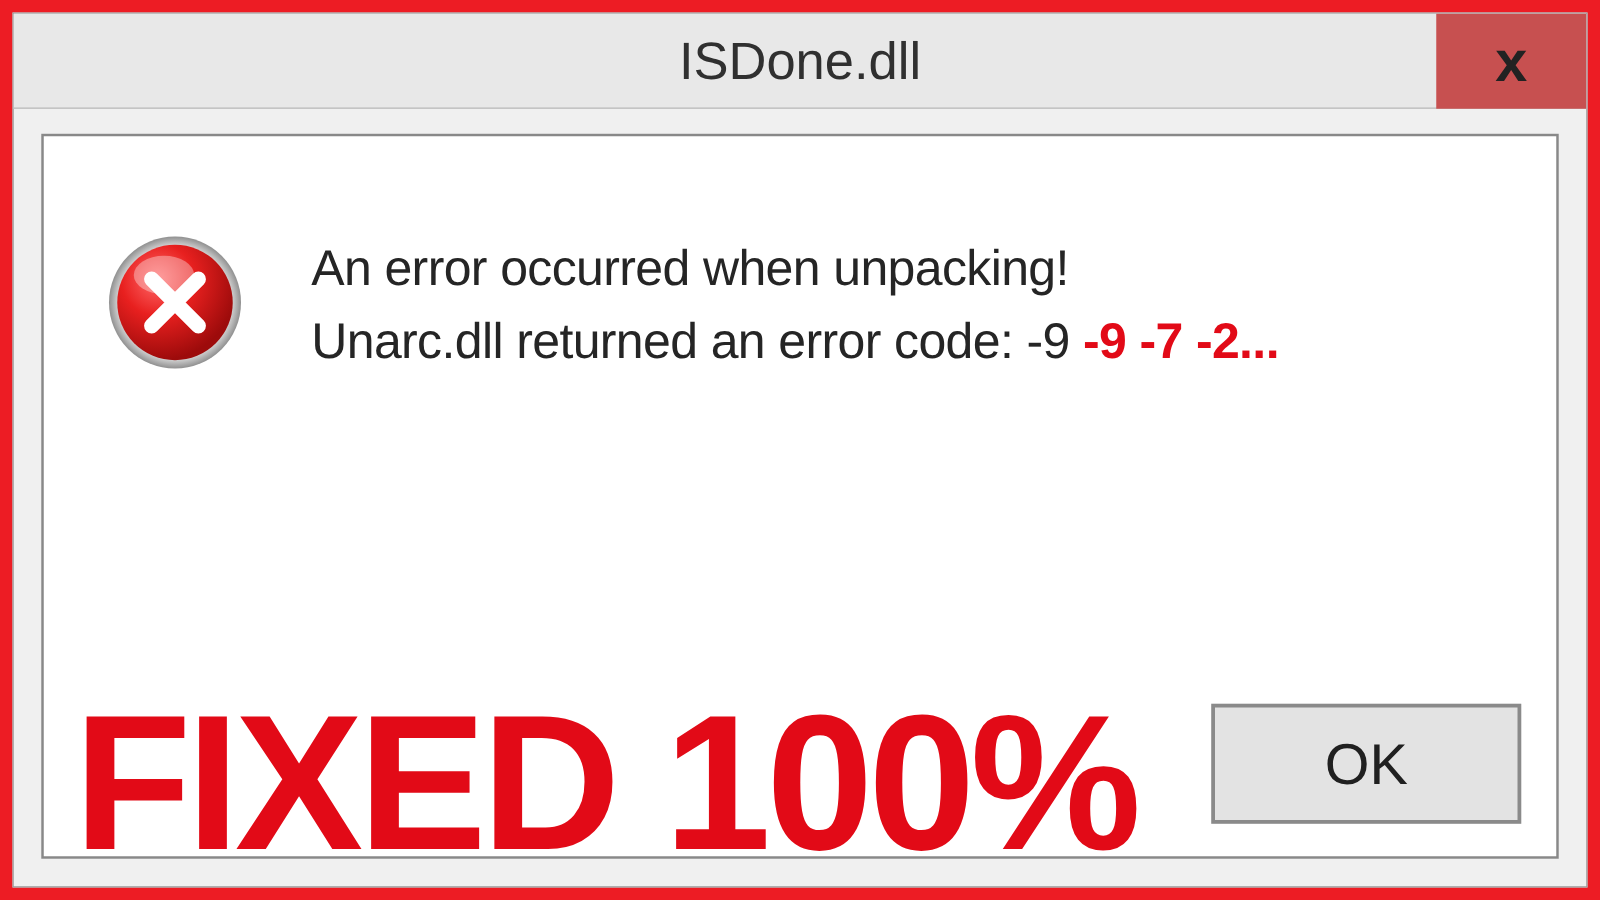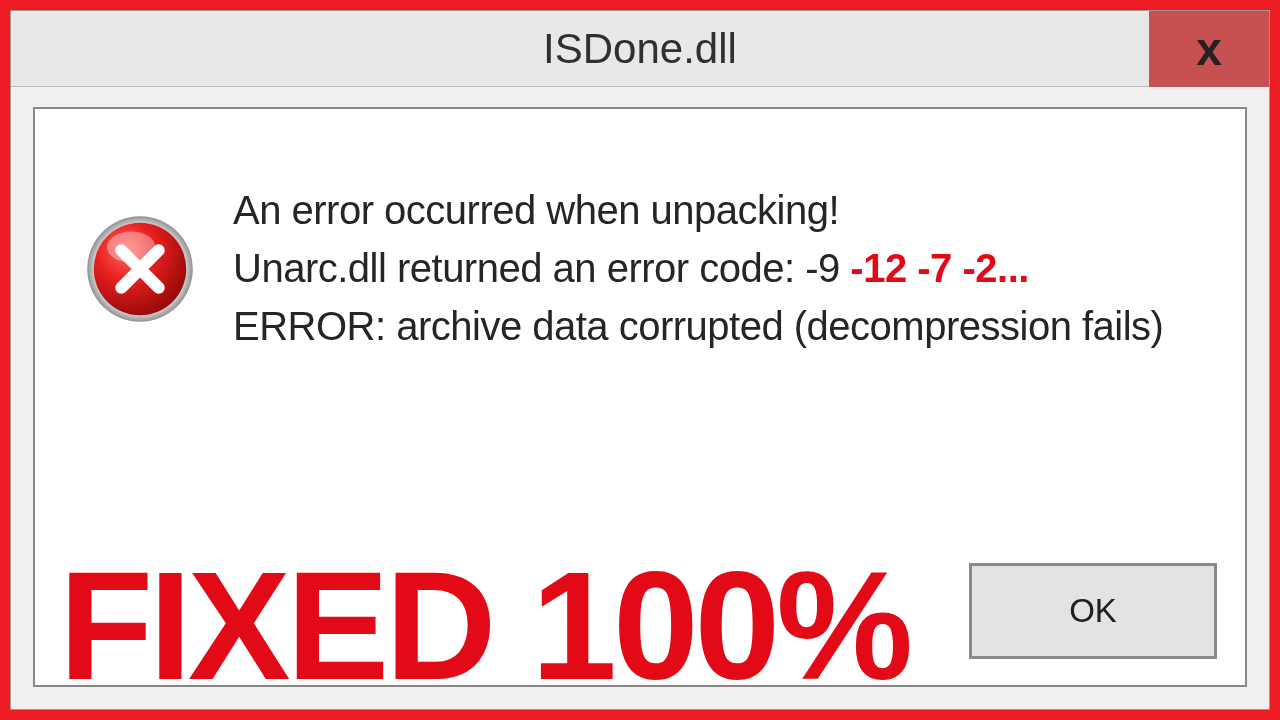--- a/index.html
+++ b/index.html
@@ -64,22 +64,22 @@
       background: #fff;
       border: 2px solid #888;
       flex: 1;
       padding: 72px 30px 30px 50px;
       position: relative;
       display: flex;
       flex-direction: column;
     }
     .msg-row {
       display: flex;
-      align-items: center;
-      gap: 38px;
+      align-items: flex-end;
+      gap: 54px;
     }
     .error-icon-wrap {
       flex-shrink: 0;
       margin-top: 6px;
     }
     .error-icon {
       width: 110px;
       height: 110px;
     }
     .msg-text {
@@ -108,21 +108,21 @@
       line-height: 1;
     }
     .ok-btn {
       position: absolute;
       right: 28px;
       bottom: 26px;
       width: 248px;
       height: 96px;
       background: #e3e3e3;
       border: 3px solid #8a8a8a;
-      font-size: 33px;
+      font-size: 46px;
       color: #202020;
       display: flex;
       align-items: center;
       justify-content: center;
       cursor: pointer;
       font-family: "Segoe UI", Tahoma, sans-serif;
     }
   </style>
 </head>
 <body>
@@ -153,23 +153,22 @@
             </defs>
             <circle cx="50" cy="50" r="48" fill="url(#rimGrad)"></circle>
             <circle cx="50" cy="50" r="42" fill="url(#redGrad)"></circle>
             <ellipse cx="42" cy="30" rx="22" ry="14" fill="rgba(255,255,255,0.35)"></ellipse>
             <path d="M33 33 L67 67 M67 33 L33 67" stroke="#fff" stroke-width="11" stroke-linecap="round"></path>
           </svg>
         </div>
         <div class="msg-text">
           <div>An error occurred when unpacking!</div>
           <div class="line2">
-            <span>Unarc.dll returned an error code: -9 </span><span class="red-codes">-12 -7 -2...</span>
+            <span>Unarc.dll returned an error code: -9 </span><span class="red-codes">-9 -7 -2...</span>
           </div>
-          <div>ERROR: archive data corrupted (decompression fails)</div>
         </div>
       </div>
 
       <div class="fixed-label">FIXED 100%</div>
 
       <div class="ok-btn">
         <span>OK</span>
       </div>
     </div>
   </div>

